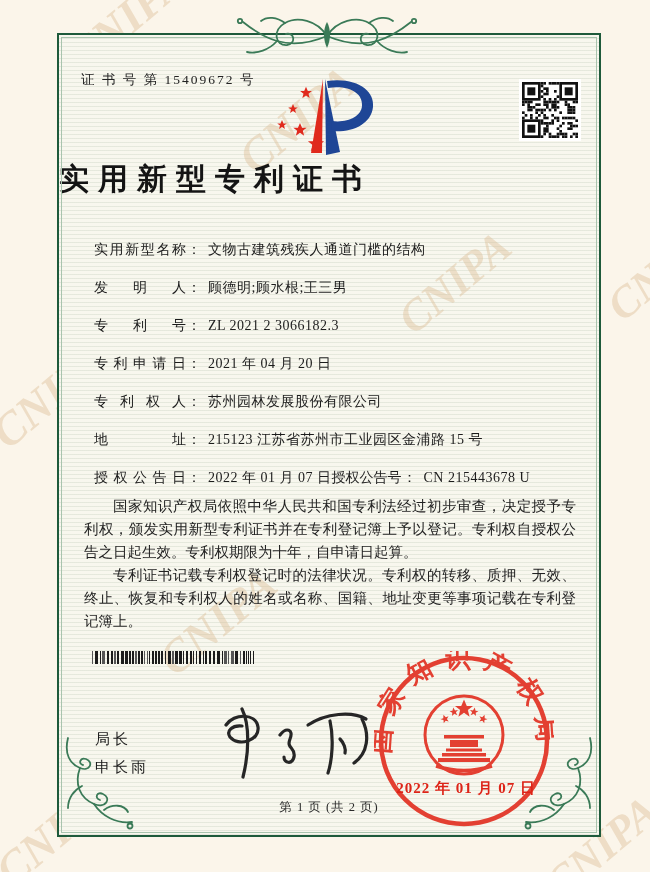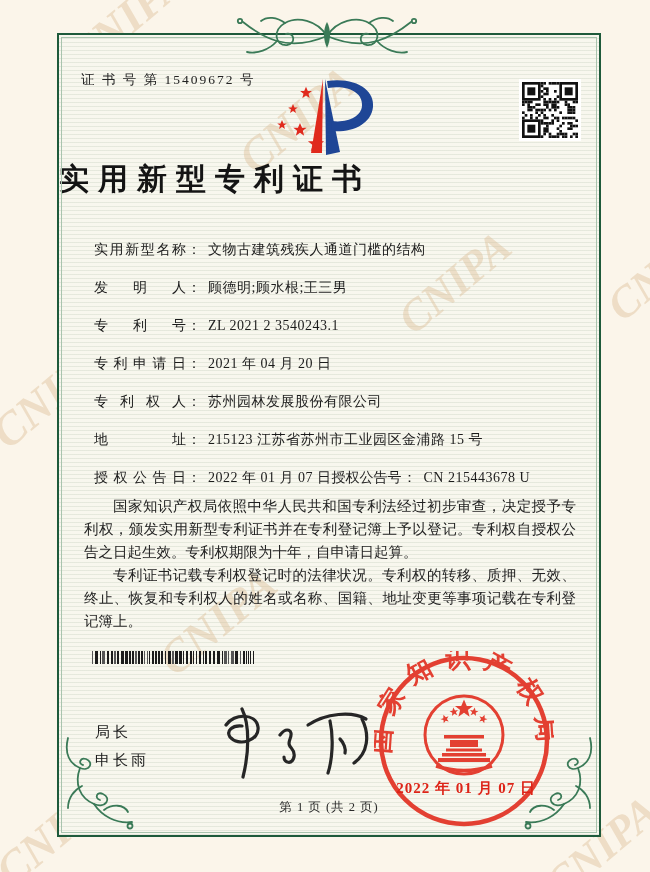--- a/index.html
+++ b/index.html
@@ -42,21 +42,21 @@
   .colon{ margin-left:1px; }
   .val{ margin-left:7px; letter-spacing:0.5px; }
   .pair2{ display:flex; align-items:center; }
   .paras{
     position:absolute; left:25px; top:460px; width:492px;
     font-size:14.5px; line-height:23px; text-align:justify; color:#222;
   }
   .paras p{ margin:0; text-indent:2em; }
   .barcode{ position:absolute; left:33px; top:616px; width:166px; height:13px; }
   .director{ position:absolute; left:36px; top:688px; font-family:"Liberation Sans","DejaVu Sans",sans-serif; font-size:15px; letter-spacing:3px; color:#1a1a1a; }
-  .director div{ margin-bottom:9px; }
+  .director div{ margin-bottom:9px;margin-top:7px; }
   .signature{ position:absolute; left:145px; top:652px; width:170px; height:105px; }
   .signature path{ stroke:#262626; fill:none; stroke-width:3.2; stroke-linecap:round; stroke-linejoin:round; }
   .sr{ position:absolute; width:1px; height:1px; overflow:hidden; clip:rect(0 0 0 0); white-space:nowrap; }
   .seal{ position:absolute; left:315px; top:616px; width:180px; height:180px; opacity:0.93; }
   .seal-date{
     position:absolute; left:312px; top:744px; width:190px; text-align:center;
     color:#dd2418; font-weight:bold; font-size:15px; letter-spacing:1px;
   }
   .page-no{ position:absolute; left:0; top:764px; width:100%; text-align:center; font-size:12.5px; color:#2a2a2a; letter-spacing:1px;font-family:Liberation Serif, serif; }
 </style>
@@ -247,21 +247,21 @@
         <span class="val">文物古建筑残疾人通道门槛的结构</span>
       </div>
       <div class="frow">
         <span class="lbl">发明人</span>
           <span class="colon">：</span>
         <span class="val">顾德明;顾水根;王三男</span>
       </div>
       <div class="frow">
         <span class="lbl">专利号</span>
           <span class="colon">：</span>
-        <span class="val">ZL 2021 2 3540243.1</span>
+        <span class="val">ZL 2021 2 3066182.3</span>
       </div>
       <div class="frow">
         <span class="lbl">专利申请日</span>
           <span class="colon">：</span>
         <span class="val">2021 年 04 月 20 日</span>
       </div>
       <div class="frow">
         <span class="lbl">专利权人</span>
           <span class="colon">：</span>
         <span class="val">苏州园林发展股份有限公司</span>

